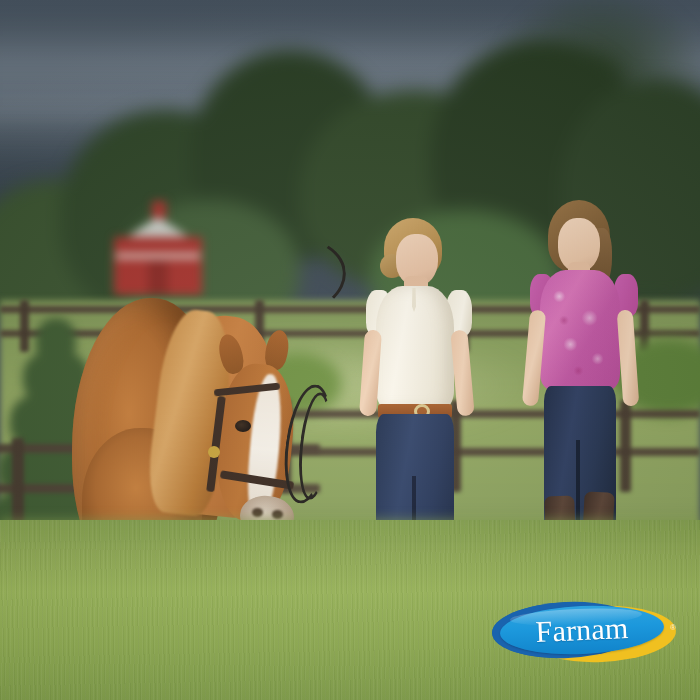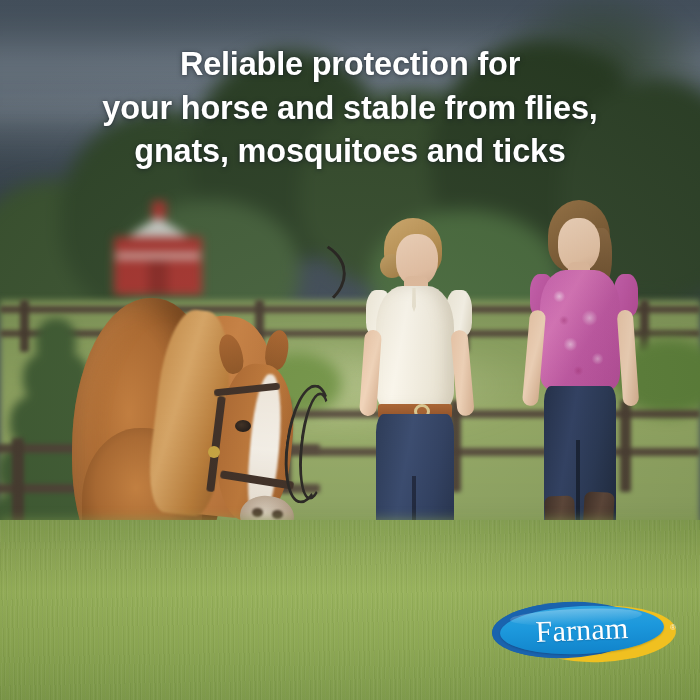--- a/index.html
+++ b/index.html
@@ -547,25 +547,20 @@
     </div>
 
     <div class="grass">
       <div class="grass-top-edge"></div>
       <div class="grass-tex"></div>
     </div>
 
     <div class="scene-grade"></div>
   </div>
 
-  <div class="headline-wrap">
-    <h1 class="headline">Reliable protection for
-your horse and stable from flies,
-gnats, mosquitoes and ticks</h1>
-  </div>
 
   <div class="logo">
     <div class="logo-ring-yellow"></div>
     <div class="logo-ring-blue"></div>
     <div class="logo-ring-mask-b"></div>
     <div class="logo-inner"></div>
     <div class="logo-gloss"></div>
     <div class="logo-text">Farnam</div>
     <div class="logo-reg">®</div>
   </div>

